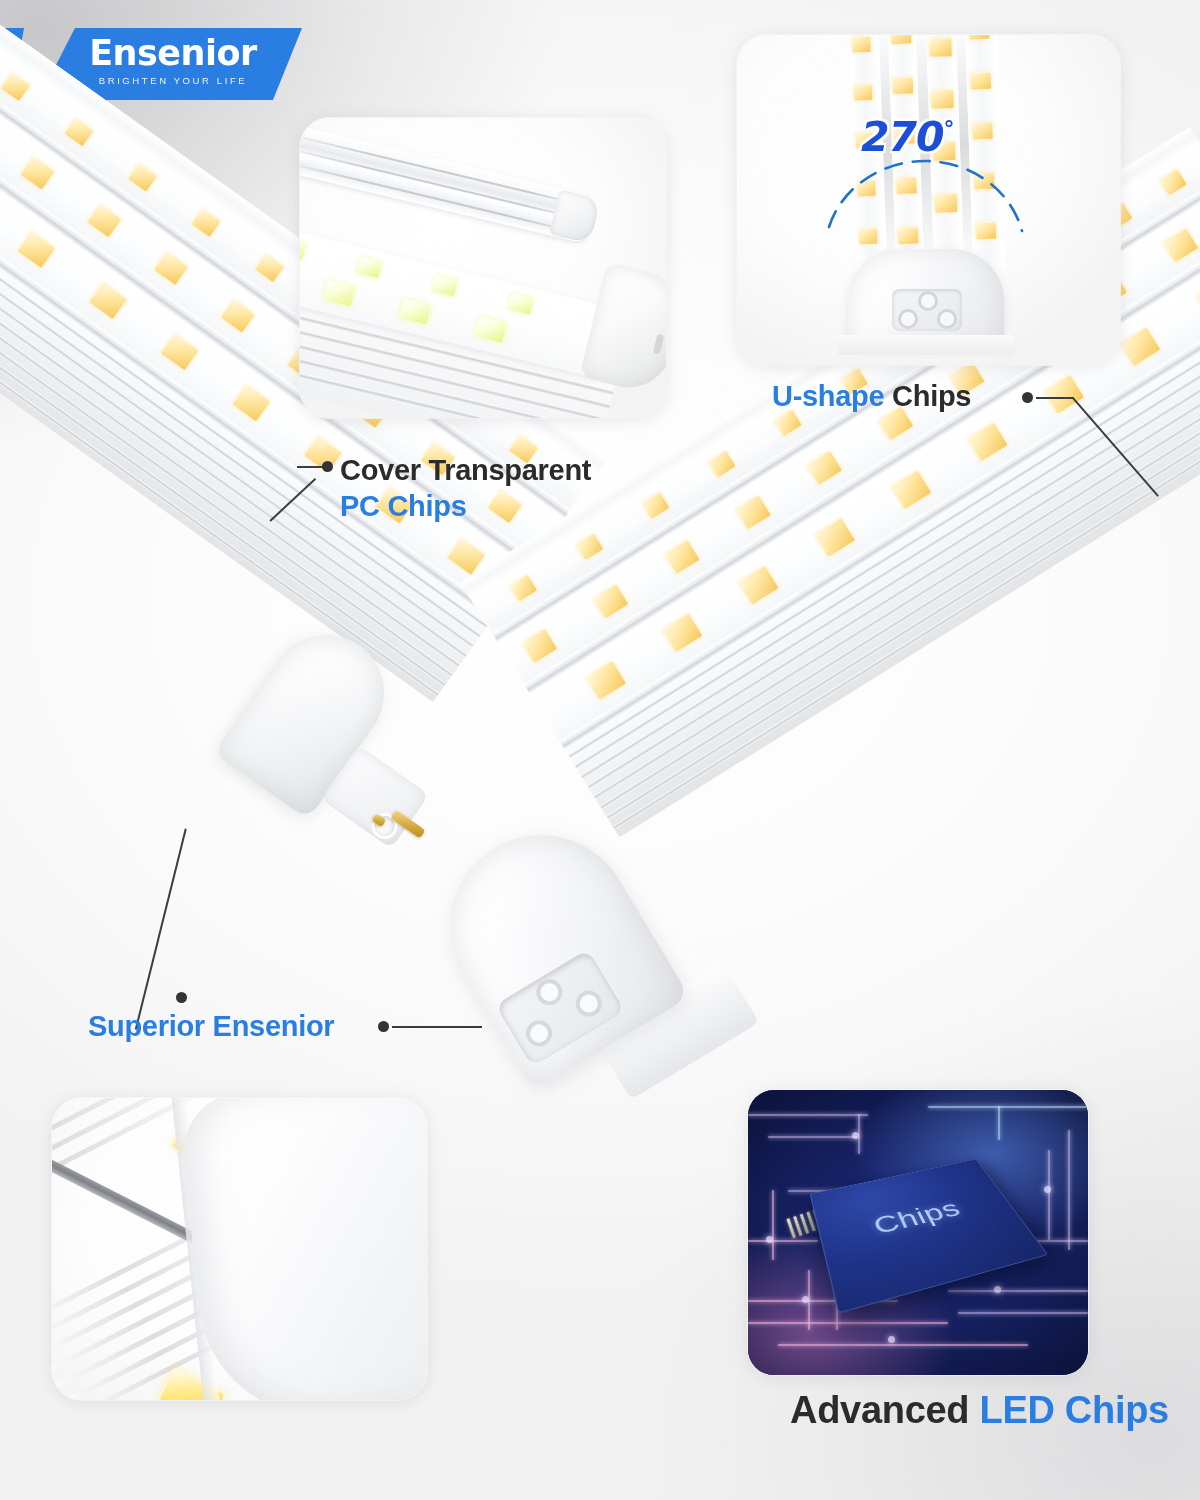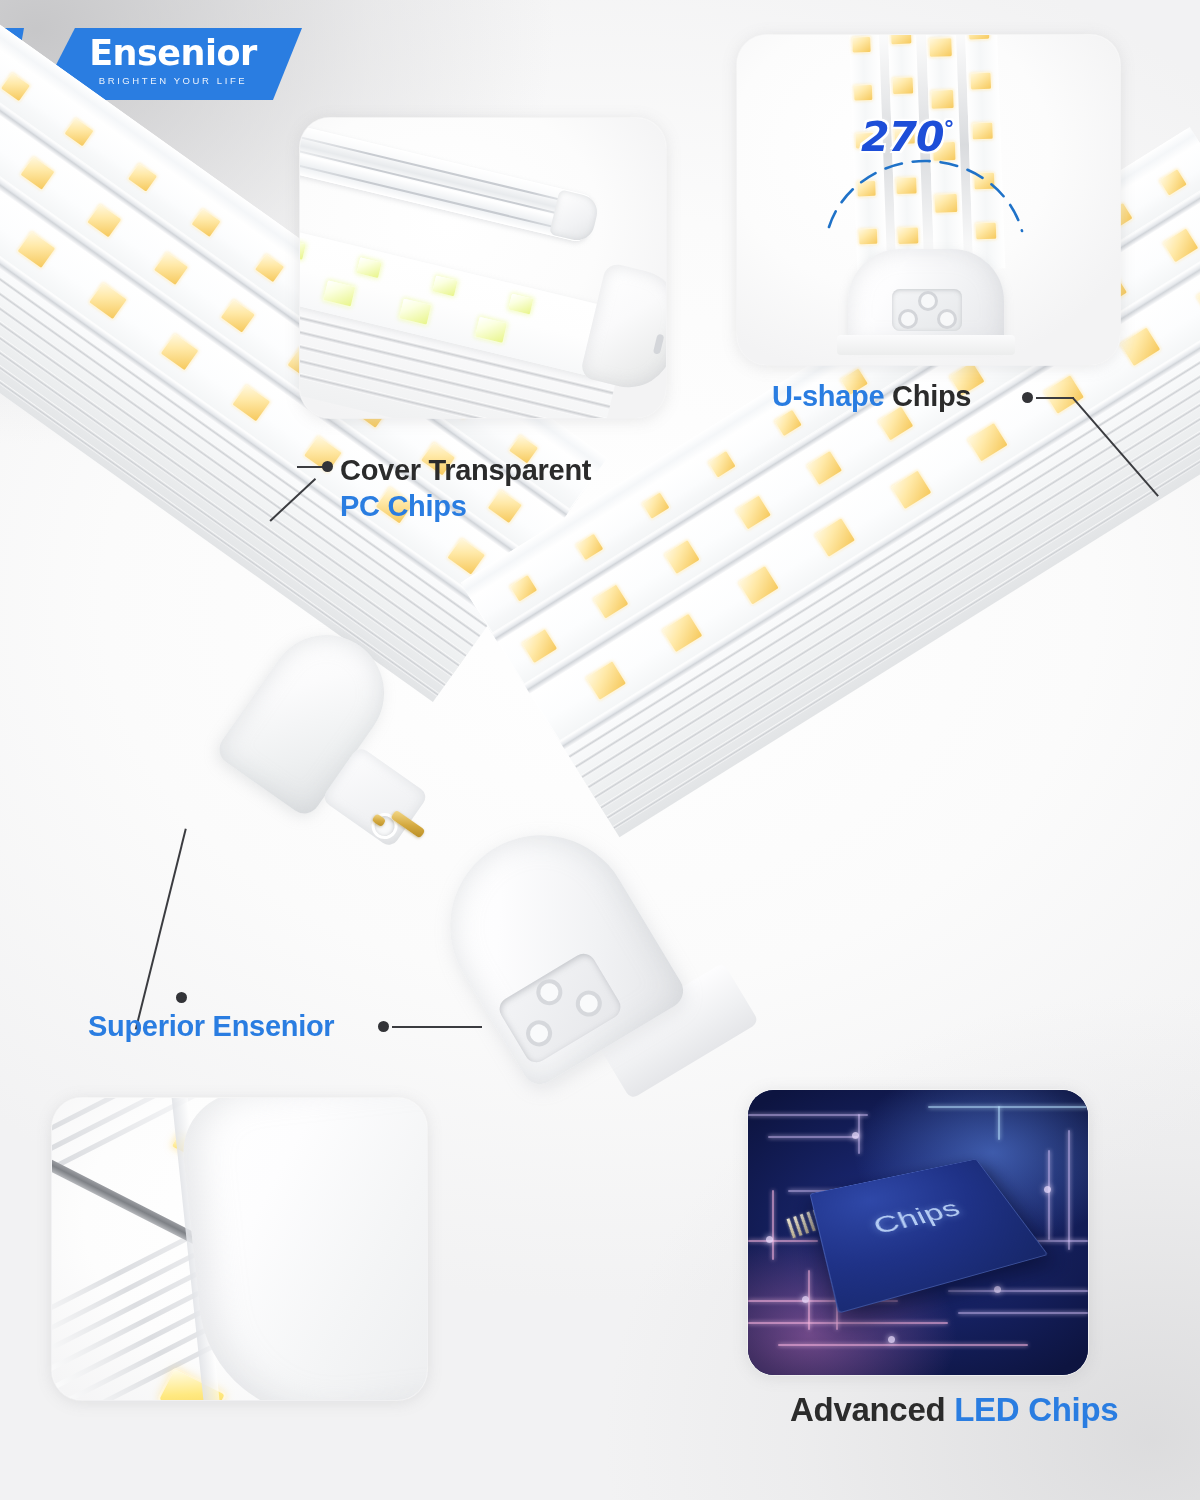--- a/index.html
+++ b/index.html
@@ -470,21 +470,21 @@
   .lead {
     position: absolute;
     height: 1.6px;
     background: #3b3c40;
     transform-origin: 0 50%;
   }
 
   #co-pc   { left: 340px; top: 452px; }
   #co-us   { left: 772px; top: 378px; }
   #co-hs   { left: 88px;  top: 1008px; }
-  #co-chips{ left: 790px; top: 1392px; font-size: 33px; }
+  #co-chips{ left: 790px; top: 1392px; font-size: 38px; }
 </style>
 </head>
 <body>
 
 <div id="stage">
 
   <div id="logo-banner">
     <div class="logo-para logo-p1"></div>
     <div class="logo-para logo-p2"></div>
     <div id="logo-text-wrap">

